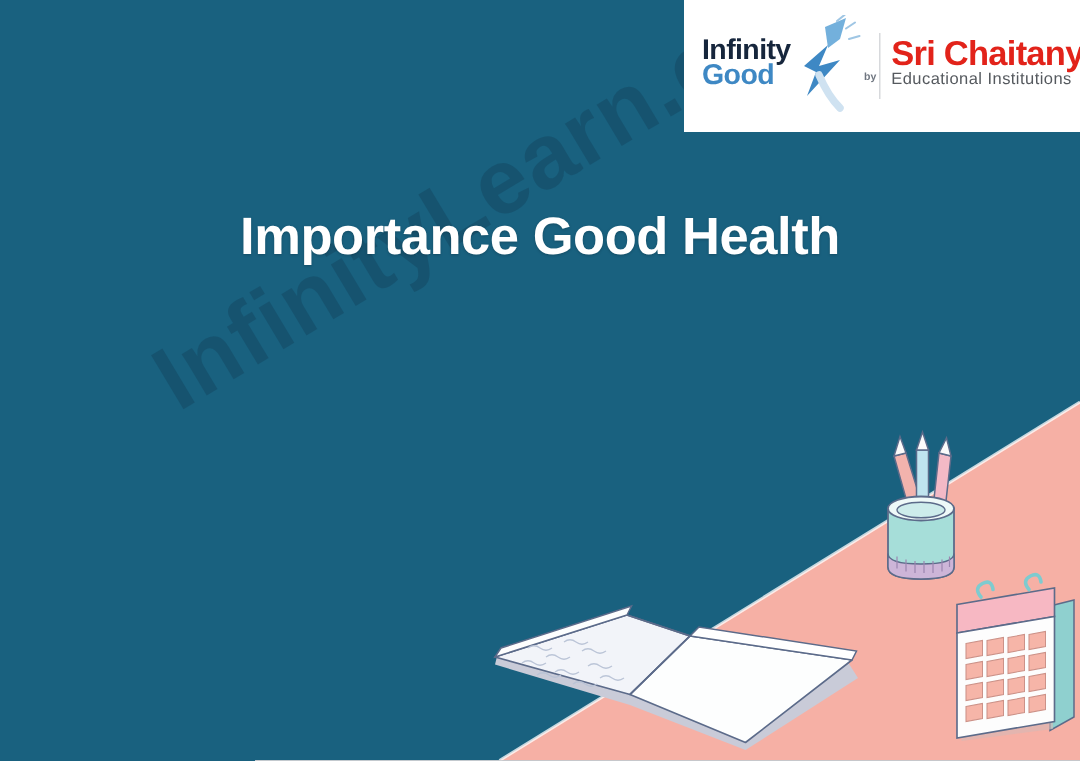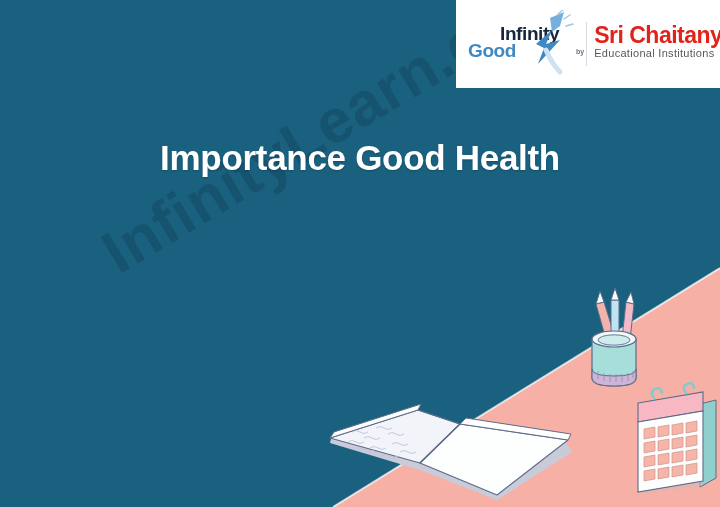--- a/index.html
+++ b/index.html
@@ -57,21 +57,20 @@
     left: 4px;
     top: 17px;
     line-height: 0.92;
   }
   .il-infinity {
     display: block;
     font-size: 19px;
     font-weight: bold;
     color: #16263c;
     letter-spacing: -0.4px;
-    margin-left: 32px;
   }
   .il-learn {
     display: block;
     font-size: 19px;
     font-weight: bold;
     color: #3e88c4;
     letter-spacing: -0.4px;
   }
   .il-mark {
     position: absolute;

